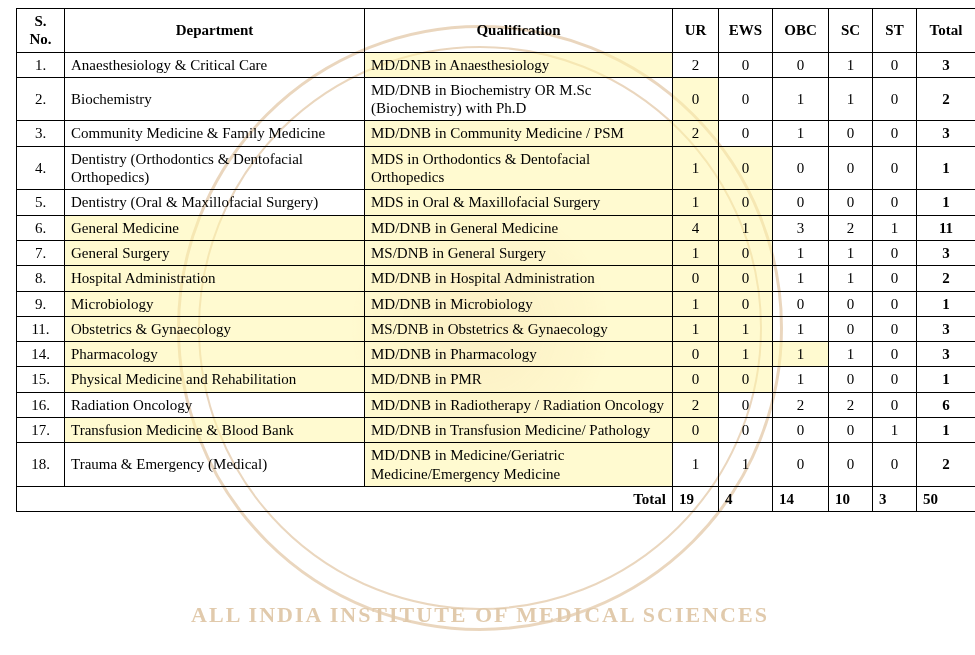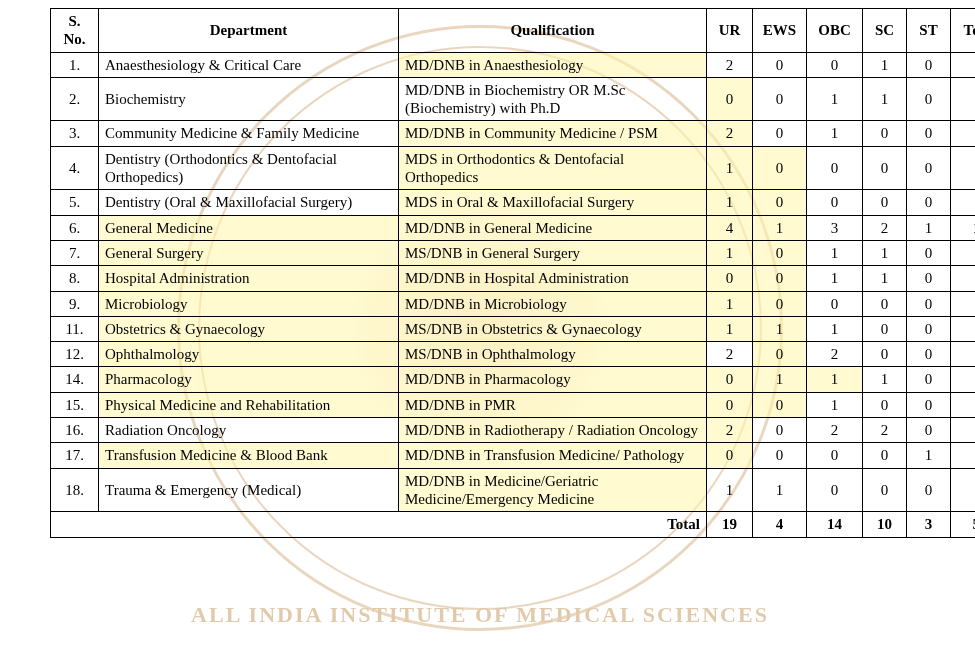--- a/index.html
+++ b/index.html
@@ -61,22 +61,21 @@
     font-size: 26px;
     color: #c08a72;
   }
   .wm-text-top { left: 50%; top: 26px; transform: translateX(-50%) ; font-size: 22px; }
   .wm-text-bottom { left: 50%; bottom: 20px; transform: translateX(-50%); font-size: 22px; }
 
   
   .table-wrap {
     position: relative;
     z-index: 2;
-    padding: 8px 8px 0 4px;
-    margin-left: 46px;
+    padding: 8px 8px 0 16px;
   }
   table.seat-table {
     border-collapse: collapse;
     width: 959px;
     table-layout: fixed;
   }
   table.seat-table th,
   table.seat-table td {
     border: 1px solid #000000;
     padding: 3px 6px;
@@ -111,21 +110,21 @@
   td.total-num { text-align: center; font-weight: bold; }
   tr.total-row td {
     font-weight: bold;
   }
   td.total-label {
     text-align: right;
     font-size: 17px;
     font-weight: bold;
   }
   td.total-row-num {
-    text-align: center;
+    text-align: left;
     font-weight: bold;
     font-size: 16px;
   }
 
   
   .hl {
     background: rgba(255, 245, 170, 0.55);
   }
 </style>
 </head>
@@ -269,31 +268,20 @@
         <td class="dept hl">Obstetrics &amp; Gynaecology</td>
         <td class="qual hl">MS/DNB in Obstetrics &amp; Gynaecology</td>
         <td class="num hl">1</td>
         <td class="num hl">1</td>
         <td class="num">1</td>
         <td class="num">0</td>
         <td class="num">0</td>
         <td class="total-num">3</td>
       </tr>
       <tr>
-        <td class="sno">12.</td>
-        <td class="dept hl">Ophthalmology</td>
-        <td class="qual hl">MS/DNB in Ophthalmology</td>
-        <td class="num">2</td>
-        <td class="num hl">0</td>
-        <td class="num">2</td>
-        <td class="num">0</td>
-        <td class="num">0</td>
-        <td class="total-num">4</td>
-      </tr>
-      <tr>
         <td class="sno">14.</td>
         <td class="dept hl">Pharmacology</td>
         <td class="qual hl">MD/DNB in Pharmacology</td>
         <td class="num hl">0</td>
         <td class="num hl">1</td>
         <td class="num hl">1</td>
         <td class="num">1</td>
         <td class="num">0</td>
         <td class="total-num">3</td>
       </tr>

